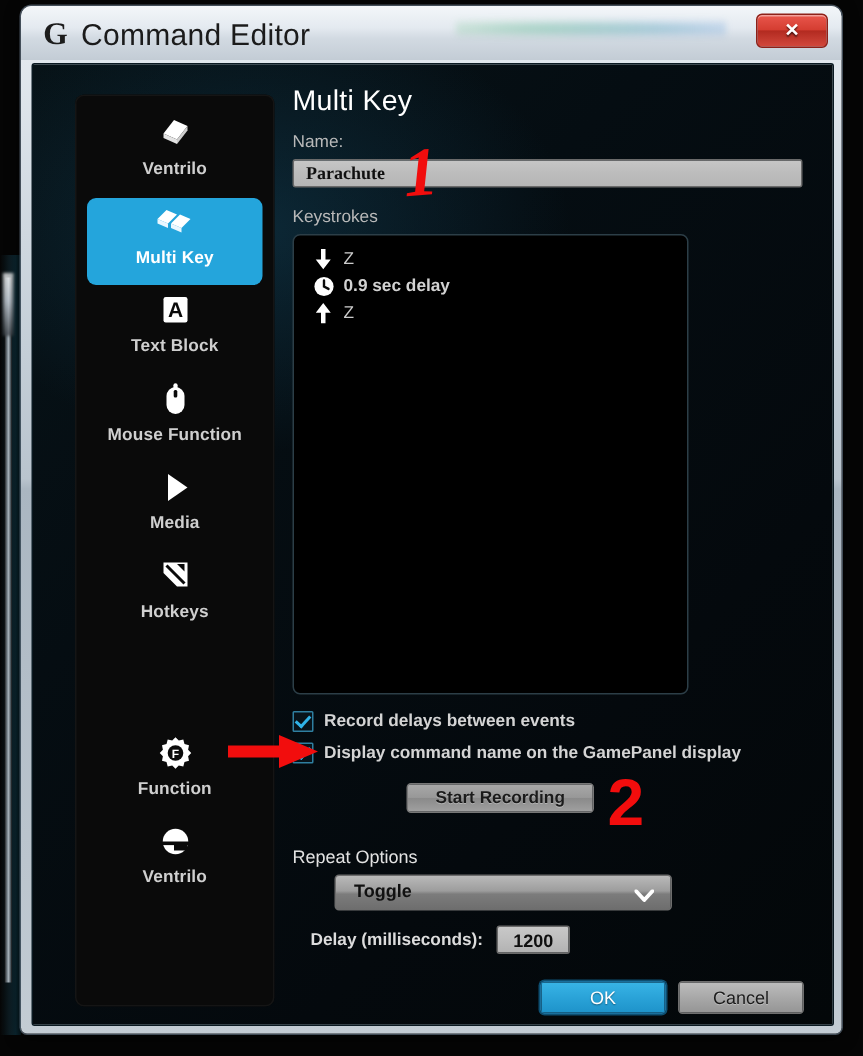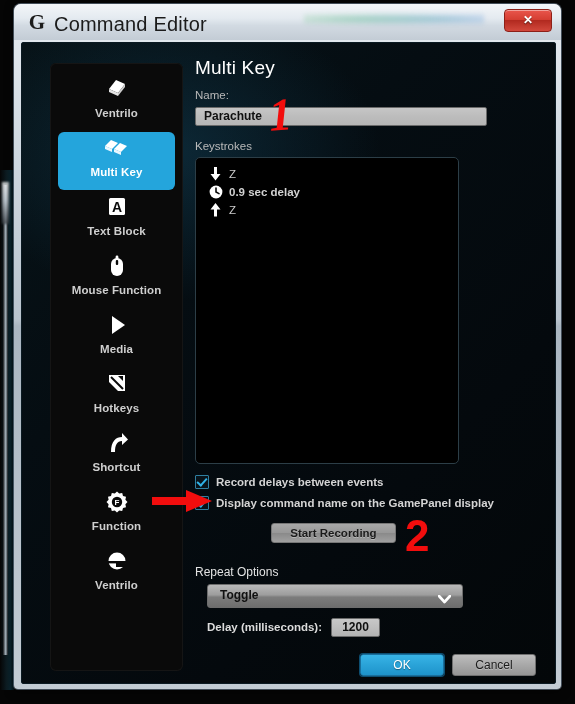--- a/index.html
+++ b/index.html
@@ -166,29 +166,29 @@
     font-weight: normal;
     letter-spacing: .2px;
   }
   .field-label {
     font-size: 11.5px;
     color: #b9b9b9;
     font-weight: normal;
     margin-bottom: 5px;
   }
   #name-input {
-    width: 292px;
+    width: 340px;
     height: 19px;
     border: 1px solid #6a6a6a;
     border-radius: 2px;
     background: linear-gradient(180deg,#c6c6c6 0%,#bcbcbc 50%,#b6b6b6 100%);
     color: #101010;
     font-size: 12px;
     font-weight: bold;
-    font-family: Liberation Sans, sans-serif;
+    font-family: Liberation Serif, serif;
     padding: 1px 0 1px 8px;
     box-sizing: border-box;
     outline: none;
   }
   #keystrokes-label { margin-top: 14px; }
   #keystroke-box {
     width: 264px;
     height: 307px;
     background: #000000;
     border: 1px solid #2c3e47;
@@ -263,27 +263,26 @@
     font-weight: bold;
     font-family: "Liberation Sans", sans-serif;
     cursor: pointer;
     text-shadow: 0 1px 0 rgba(255,255,255,.3);
   }
 
   #repeat-label { margin-top: 22px; color: #e2e2e2; font-size: 12px; }
   #repeat-select {
     position: relative;
     margin-top: 5px;
-    margin-left: 12px;
+    margin-left: 28px;
     width: 223px; height: 22px;
     border-radius: 3px;
     border: 1px solid #6d6d6d;
     background: linear-gradient(180deg,#b9b9b9 0%,#9d9d9d 45%,#7c7c7c 55%,#6e6e6e 100%);
     cursor: pointer;
-    padding-left: 31px;
   }
   #repeat-value {
     position: absolute;
     left: 12px; top: 3px;
     font-size: 12px;
     color: #111111;
     font-weight: bold;
   }
   #repeat-chevron {
     position: absolute;
@@ -445,28 +444,20 @@
 
       <div class="side-item" style="top:246px">
         <span class="side-ico">
           <svg width="24" height="24" viewBox="0 0 24 24">
               <path d="M7 3 L20 12 L7 21 Z" fill="#fff"></path>
             </svg>
         </span>
         <span class="side-label">Media</span>
       </div>
 
-      <div class="side-item" style="top:364px">
-        <span class="side-ico">
-          <svg width="24" height="24" viewBox="0 0 24 24">
-              <path d="M6 21 C6 10, 11 6, 17 6 L17 2 L23 8.5 L17 14 L17 10 C12 10, 10 14, 10 21 Z" fill="#fff"></path>
-            </svg>
-        </span>
-        <span class="side-label">Shortcut</span>
-      </div>
 
       <div class="side-item" style="top:423px">
         <span class="side-ico">
           <svg width="24" height="24" viewBox="0 0 24 24">
             <path d="M12 1.5 L14.2 3.6 L17.2 3 L18 6 L21 6.8 L20.4 9.8 L22.5 12 L20.4 14.2 L21 17.2 L18 18 L17.2 21 L14.2 20.4 L12 22.5 L9.8 20.4 L6.8 21 L6 18 L3 17.2 L3.6 14.2 L1.5 12 L3.6 9.8 L3 6.8 L6 6 L6.8 3 L9.8 3.6 Z" fill="#fff"></path>
             <circle cx="12" cy="12" r="5.2" fill="#0a0a0a"></circle>
             <text x="12" y="15.4" font-family="Liberation Sans, sans-serif" font-size="8" font-weight="bold" fill="#fff" text-anchor="middle">F</text>
           </svg>
         </span>
         <span class="side-label">Function</span>

